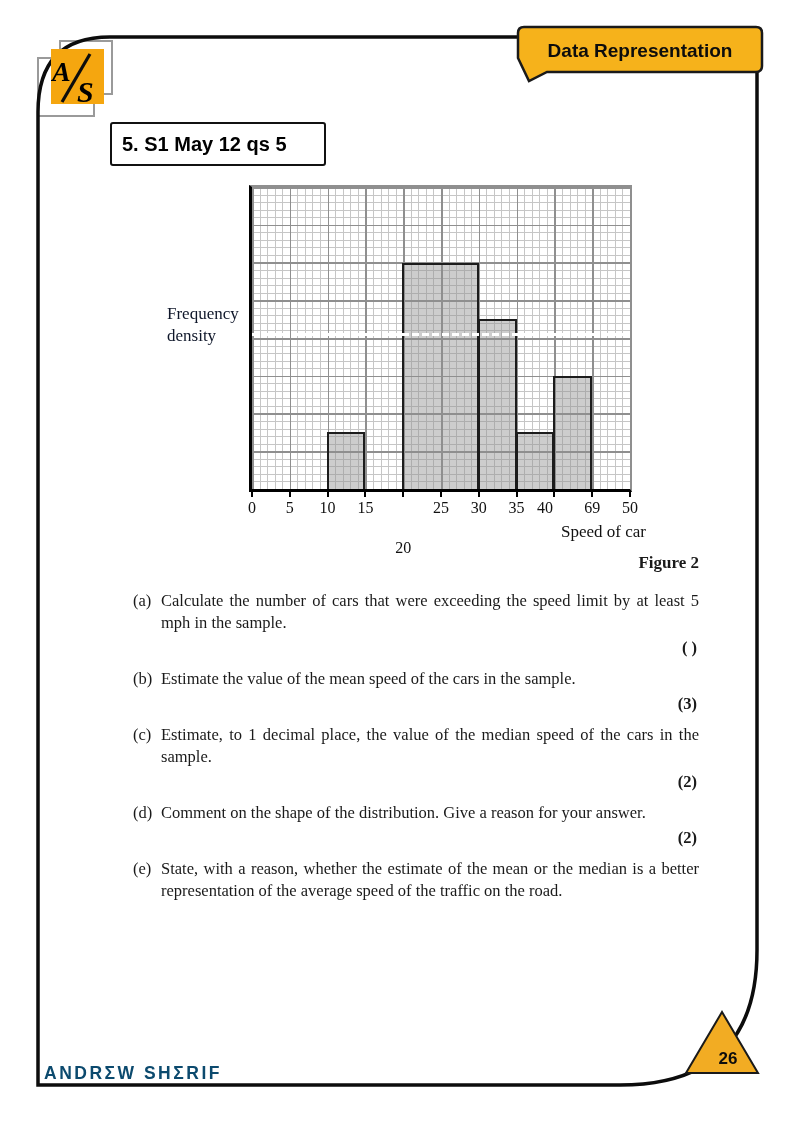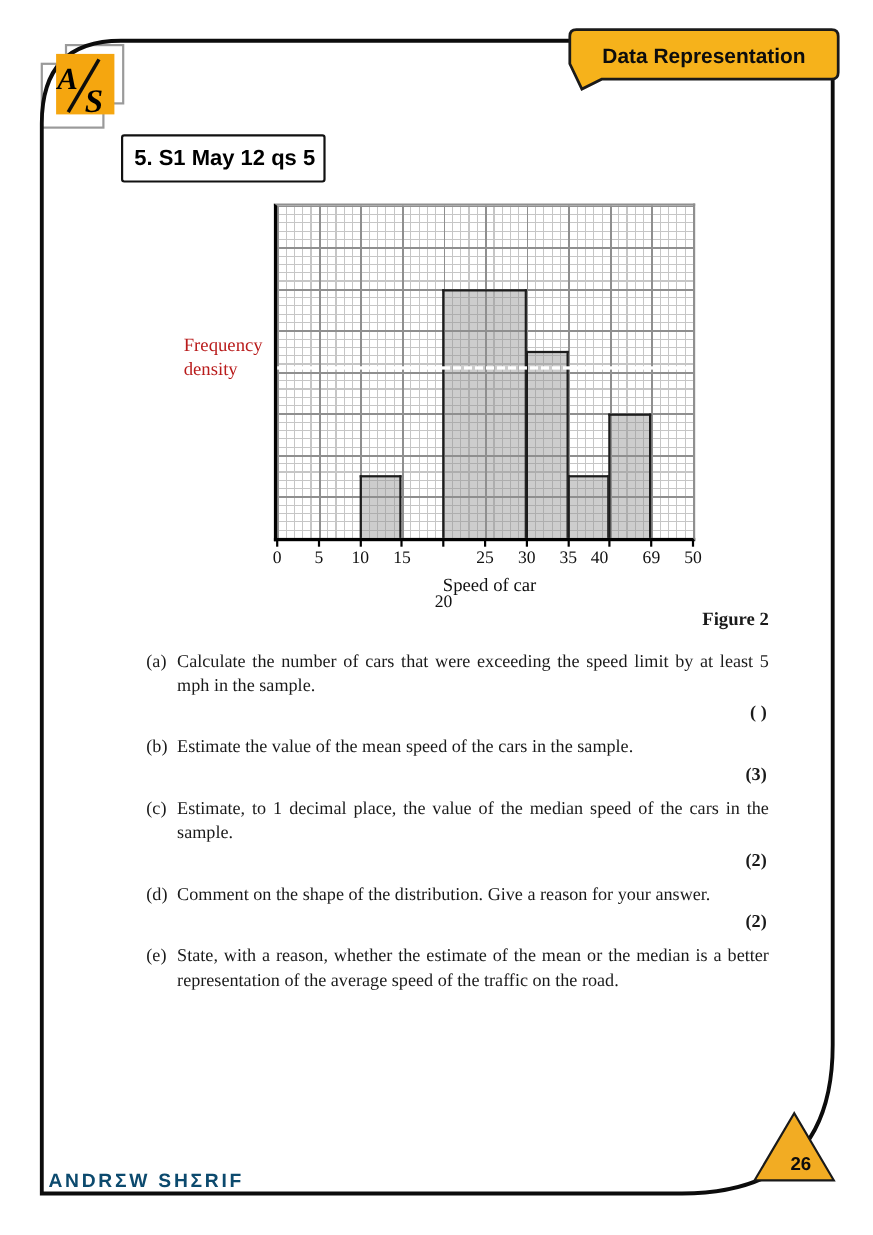--- a/index.html
+++ b/index.html
@@ -10,21 +10,21 @@
   
   #frame-svg{position:absolute;left:0;top:0;z-index:2;pointer-events:none;}
   .back-card{position:absolute;background:#ffffff;border:2px solid #9a9a9a;z-index:1;}
   #back-card-1{left:59px;top:40px;width:50px;height:51px;}
   #back-card-2{left:37px;top:57px;width:54px;height:56px;}
   #gold-square{position:absolute;left:51px;top:49px;width:53px;height:55px;background:#F5A60F;z-index:3;}
   #banner{position:absolute;left:516px;top:25px;z-index:3;}
   #banner text{font-family:"Liberation Sans", sans-serif;font-weight:bold;font-size:19px;}
   #logo-svg text{font-family:"Liberation Serif", serif;font-style:italic;font-weight:600;}
   #title-box{
-    position:absolute;left:110px;top:122px;width:186px;height:44px;z-index:3;
+    position:absolute;left:110px;top:122px;width:216px;height:44px;z-index:3;
     border:2.5px solid #111;border-radius:3px;background:#fff;
     display:flex;align-items:center;padding-left:10px;box-sizing:border-box;
     font-family:"Liberation Sans", sans-serif;font-weight:bold;font-size:20px;color:#000;
   }
   
   #chart{position:absolute;left:249px;top:185px;z-index:1;}
   #plot{
     position:relative;width:378px;height:302px;background:#fff;
     border-left:3px solid #000;border-bottom:3px solid #000;
     border-top:2px solid #8f8f8f;border-right:2px solid #8f8f8f;
@@ -38,26 +38,26 @@
     position:absolute;bottom:0;box-sizing:border-box;
     background:rgba(145,145,145,0.45);
     border:2px solid #1c1c1c;border-bottom:none;
   }
   #stripe{
     position:absolute;left:0;width:100%;height:3px;z-index:5;
     background:repeating-linear-gradient(to right,#fff 0 7px, rgba(255,255,255,0) 7px 10px);
   }
   #ylabel{
     position:absolute;left:-82px;top:118px;width:80px;
-    font-size:17px;line-height:22px;text-align:left;color:#b91c1c;
+    font-size:17px;line-height:22px;text-align:left;color:#0f172a;
   }
   #xaxis{position:absolute;left:3px;top:305px;width:378px;height:60px;}
   .tick{position:absolute;top:0;width:2px;height:7px;background:#000;}
   .ticklabel{position:absolute;top:9px;width:34px;margin-left:-17px;text-align:center;font-size:16px;color:#111;}
-  #xlabel{position:absolute;top:32px;left:4px;width:378px;text-align:center;font-size:17px;color:#111;}
+  #xlabel{position:absolute;top:32px;left:16px;width:378px;text-align:right;font-size:17px;color:#111;}
   
   #content{position:absolute;left:133px;top:552px;width:566px;z-index:1;font-size:16.5px;line-height:22px;}
   #figure-caption{text-align:right;font-weight:bold;font-size:17px;margin-bottom:16px;}
   #intro{text-align:justify;margin-bottom:28px;}
   .part{display:flex;margin-top:9px;}
   .part-label{flex:0 0 28px;}
   .part-text{flex:1;text-align:justify;}
   .part-marks{text-align:right;font-weight:bold;margin-top:3px;padding-right:2px;min-height:22px;}
   
   #author{

